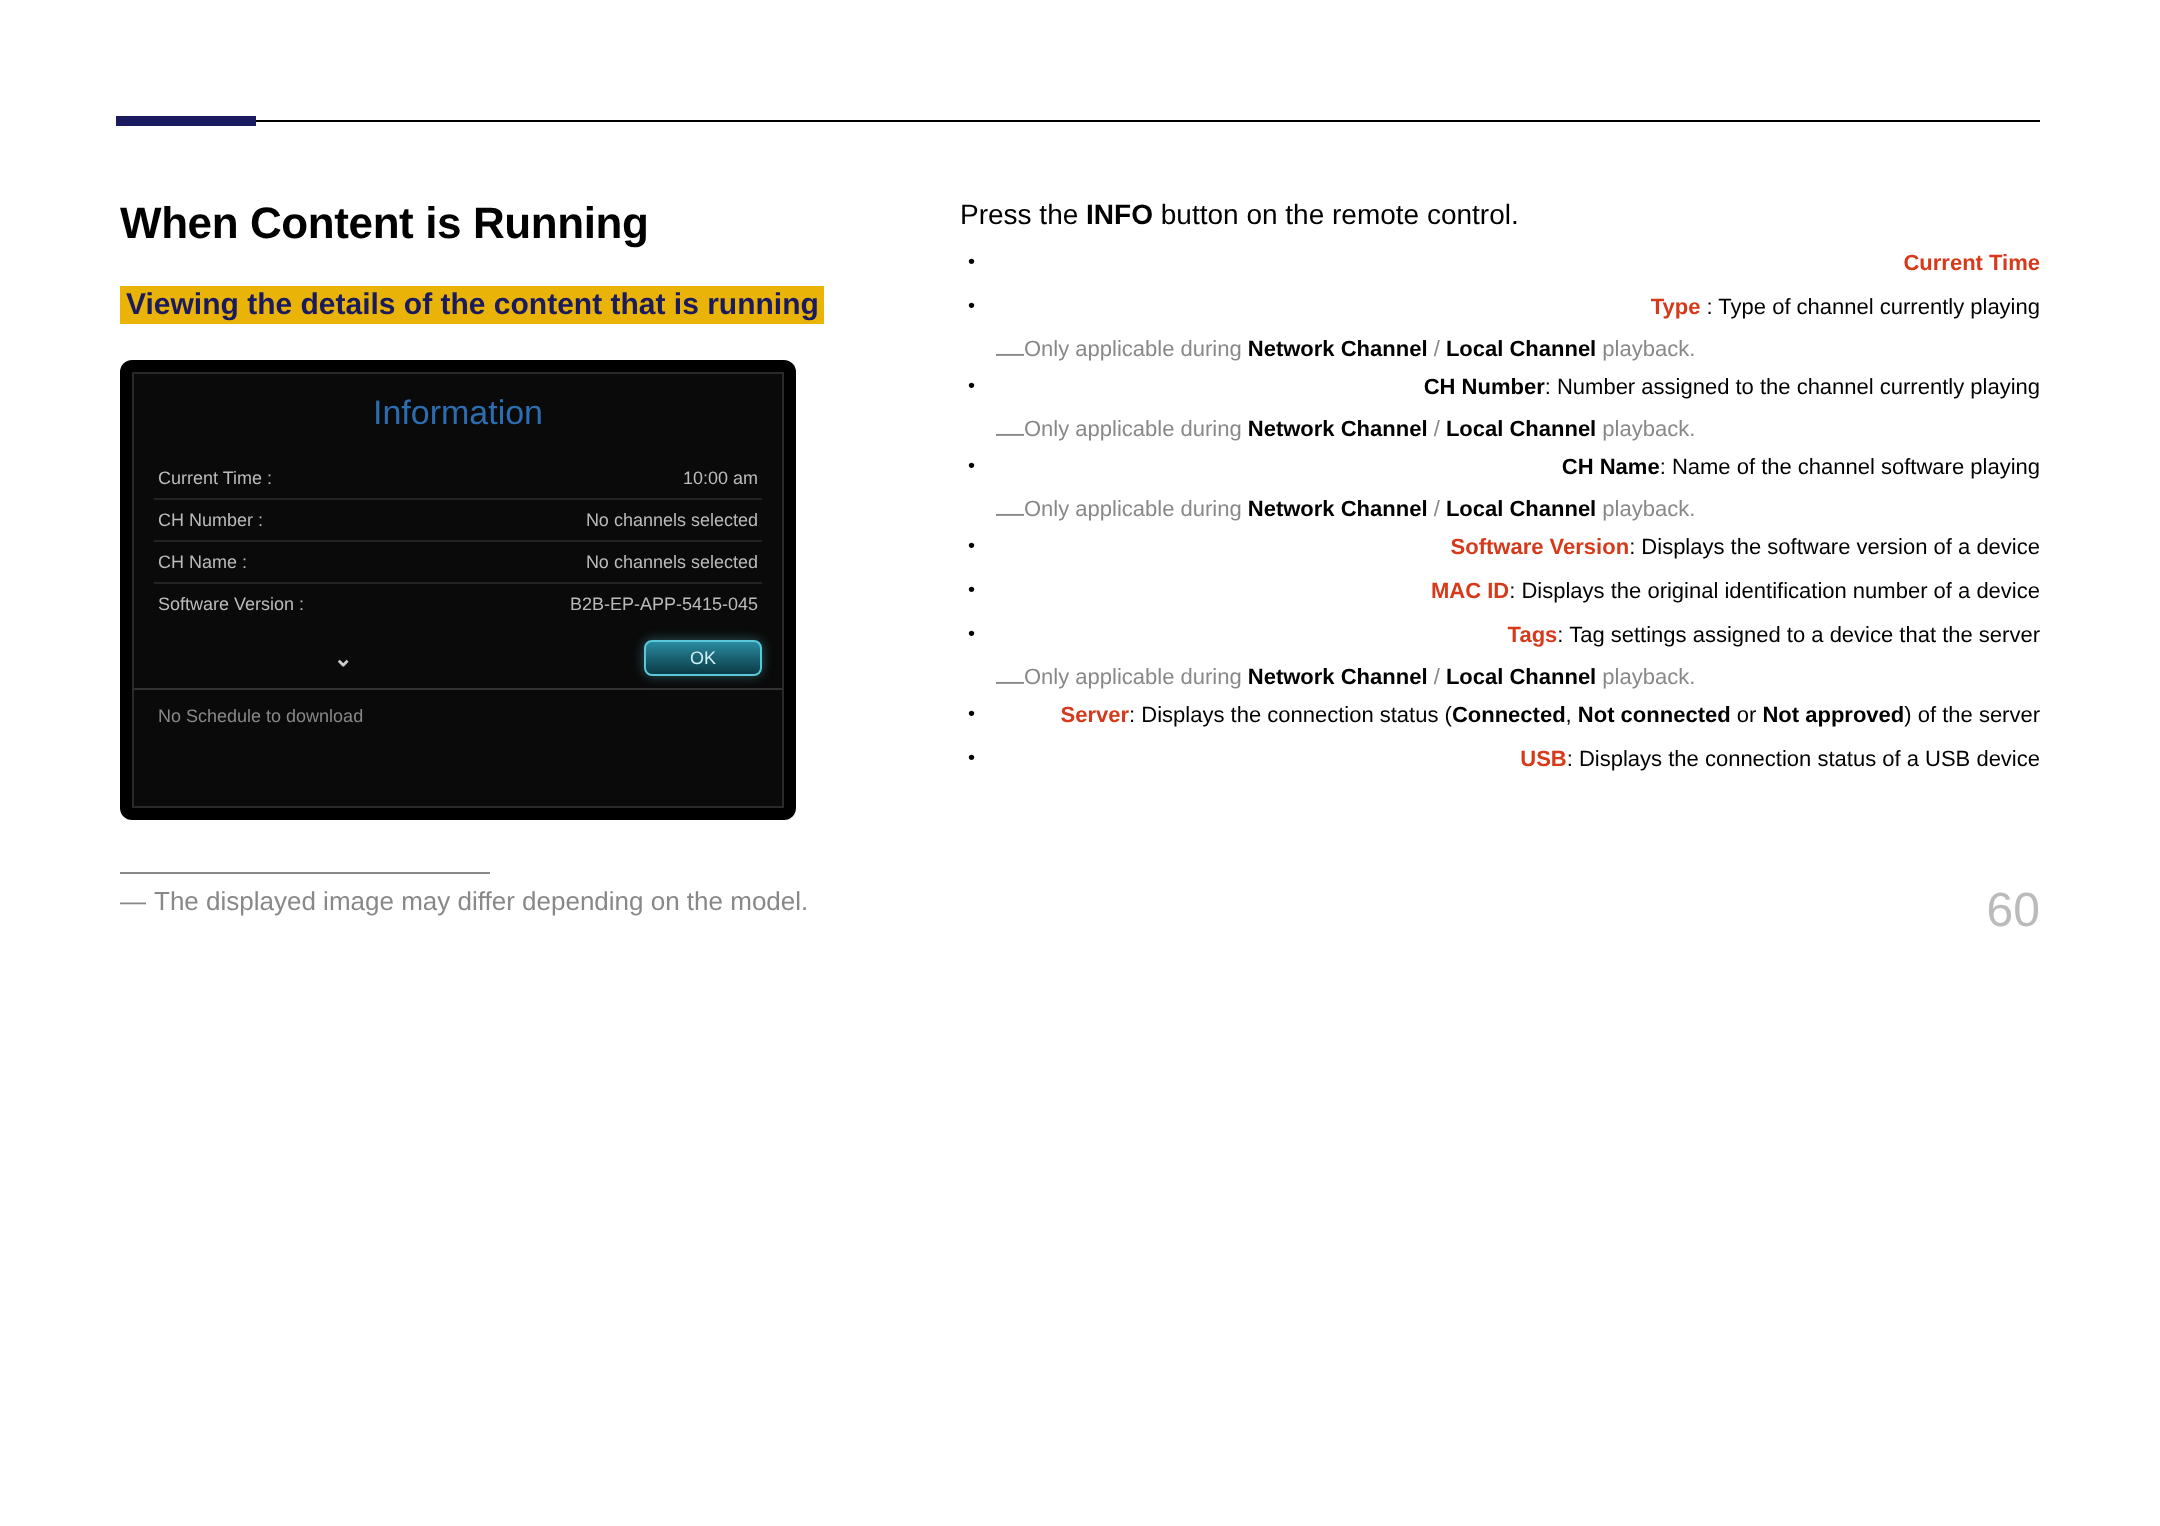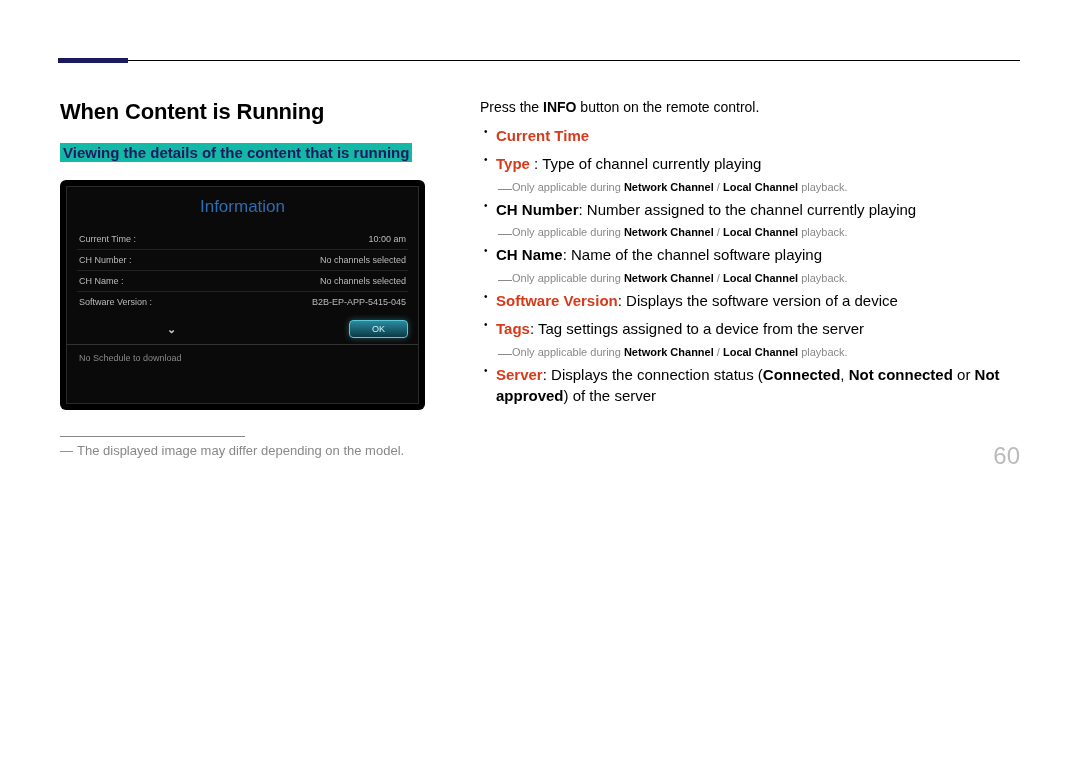--- a/index.html
+++ b/index.html
@@ -35,32 +35,32 @@
   .left-col { width: 390px; flex-shrink: 0; }
   .right-col { flex: 1; }
   h1 {
     font-size: 22px;
     font-weight: 600;
     letter-spacing: -0.2px;
     margin-bottom: 18px;
   }
   .highlight {
     display: inline-block;
-    background: #14b8a6;
+    background: #eab308;
     color: #1a1a5e;
     font-weight: 700;
     font-size: 15px;
     padding: 1px 3px;
     margin-bottom: 18px;
   }
   .device-outer {
     background: #000;
     border-radius: 6px;
     padding: 6px;
-    width: 365px;
+    width: 338px;
   }
   .device-inner {
     border: 1px solid #2a2a2a;
     background: #0a0a0a;
   }
   .info-header {
     text-align: center;
     color: #2c6cb0;
     font-size: 17px;
     padding: 10px 0 12px 0;
@@ -118,23 +118,24 @@
   }
   .footnote .dash { margin-right: 4px; }
   .right-col .intro {
     font-size: 14px;
     margin-bottom: 10px;
   }
   .bullet-list { list-style: none; }
   .bullet-item {
     position: relative;
     padding-left: 16px;
-    font-size: 15px;
+    font-size: 11px;
     line-height: 1.45;
     margin-bottom: 6px;
+    text-align: right;
   }
   .bullet-item::before {
     content: "•";
     position: absolute;
     left: 4px;
     top: 0;
     font-size: 10px;
   }
   .sub-note {
     position: relative;
@@ -234,27 +235,33 @@
           <span class="b">CH Name</span><span>: Name of the channel software playing</span>
         </li>
         <div class="sub-note">
           <span class="dash-mark">―</span>
           <span>Only applicable during </span><span class="b">Network Channel</span><span> / </span><span class="b">Local Channel</span><span> playback.</span>
         </div>
         <li class="bullet-item">
           <span class="rb">Software Version</span><span>: Displays the software version of a device</span>
         </li>
         <li class="bullet-item">
-          <span class="rb">Tags</span><span>: Tag settings assigned to a device from the server</span>
+          <span class="rb">MAC ID</span><span>: Displays the original identification number of a device</span>
+        </li>
+        <li class="bullet-item">
+          <span class="rb">Tags</span><span>: Tag settings assigned to a device that the server</span>
         </li>
         <div class="sub-note">
           <span class="dash-mark">―</span>
           <span>Only applicable during </span><span class="b">Network Channel</span><span> / </span><span class="b">Local Channel</span><span> playback.</span>
         </div>
         <li class="bullet-item">
           <span class="rb">Server</span><span>: Displays the connection status (</span><span class="b">Connected</span><span>, </span><span class="b">Not connected</span><span> or </span><span class="b">Not approved</span><span>) of the server</span>
+        </li>
+        <li class="bullet-item">
+          <span class="rb">USB</span><span>: Displays the connection status of a USB device</span>
         </li>
       </ul>
     </div>
   </div>
 
   <div class="page-num">60</div>
 </div>
 
 </body></html>

